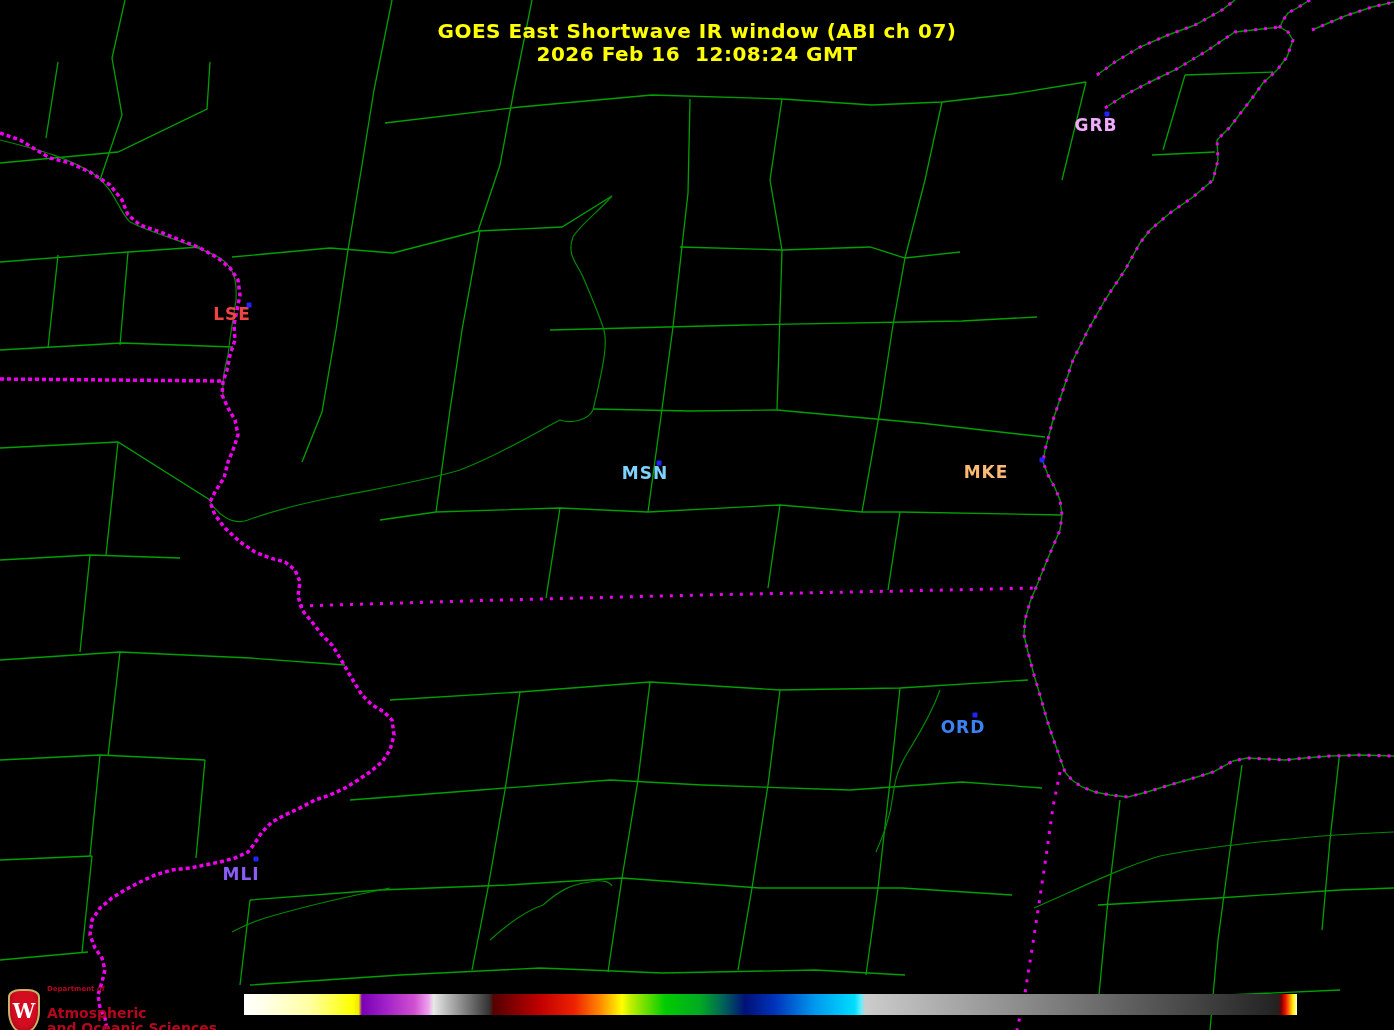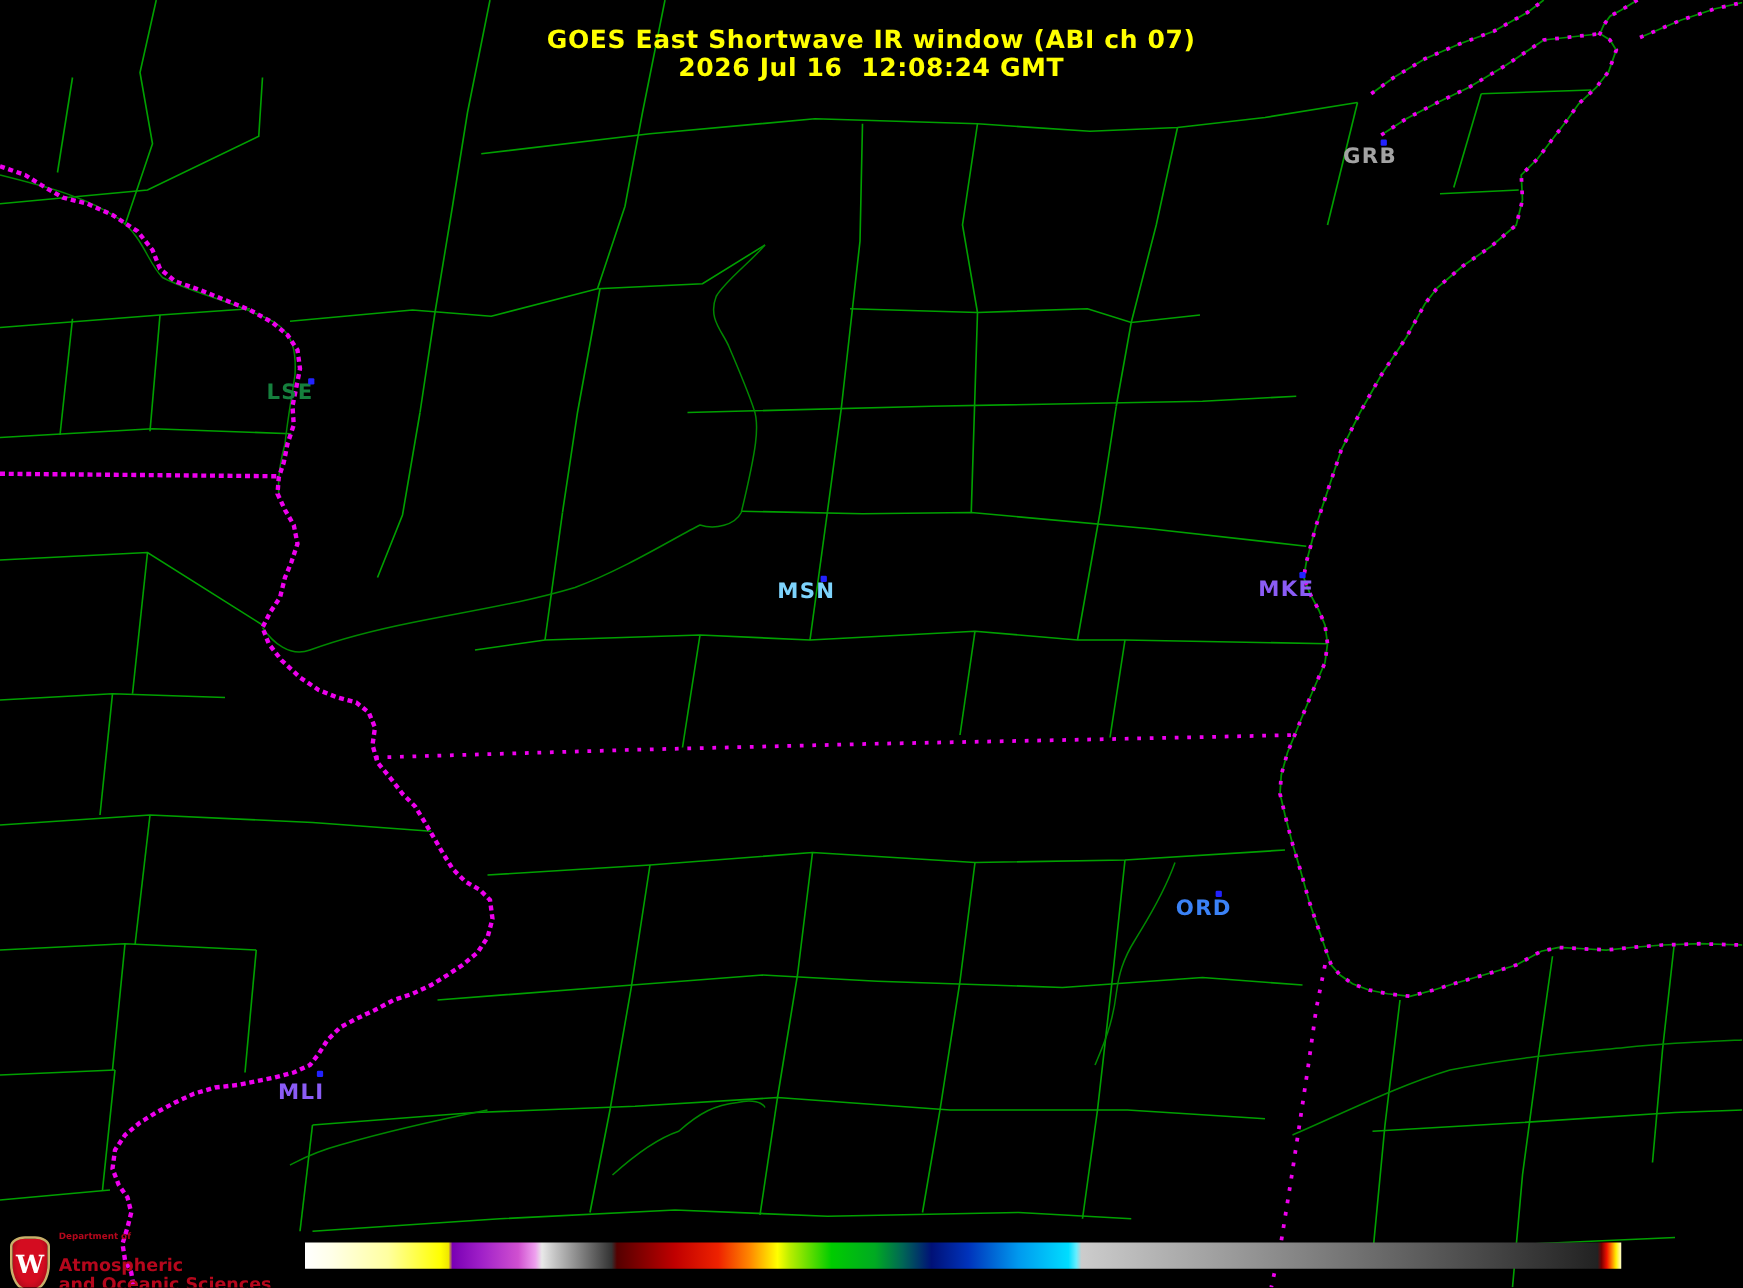--- a/index.html
+++ b/index.html
@@ -111,31 +111,31 @@
         <path d="M1060,772 L1053,807 L1047,850 L1040,897 L1033,943 L1025,993 L1017,1030"></path>
       </g>
       <g stroke="#ee00ee" fill="none" stroke-width="3.5" stroke-dasharray="4 3" stroke-linecap="butt">
         <path d="M0,133 L20,140 L33,148 L50,158 L70,163 L90,172 L110,185 L122,200 L128,215 L140,225 L160,232 L180,240 L200,248 L218,258 L230,268 L238,280 L240,295 L237,310 L234,325 L235,340 L230,355 L227,370 L223,382 L222,395 L228,408 L235,420 L238,435 L233,450 L228,462 L224,478 L216,490 L210,502 L215,515 L225,528 L240,542 L255,552 L270,558 L285,562 L295,570 L300,582 L298,596 L302,610 L312,622 L322,635 L332,645 L340,658 L347,670 L354,682 L362,695 L372,705 L384,712 L392,720 L394,735 L390,750 L382,762 L370,772 L358,780 L345,788 L330,795 L315,800 L300,808 L285,815 L272,822 L262,832 L255,843 L248,852 L235,858 L220,862 L205,865 L190,868 L172,870 L155,875 L140,882 L125,890 L112,898 L100,908 L92,920 L90,935 L95,948 L102,958 L105,970 L102,982 L98,995 L100,1008 L105,1018 L107,1030"></path>
         <path d="M0,379 L222,381"></path>
       </g>
     </svg>
 
   <div class="title-wrap">
     <div class="title-line" style="color: rgb(255, 255, 0);">GOES East Shortwave IR window (ABI ch 07)</div>
-    <div class="title-line" style="color: rgb(255, 255, 0);">2026 Jul 16  12:08:24 GMT</div>
+    <div class="title-line" style="color: rgb(255, 255, 0);">2026 Feb 16  12:08:24 GMT</div>
   </div>
 
   <div id="stations">
-      <div class="station" style="left: 1096px; top: 125px; color: #a3a3a3;">GRB</div>
+      <div class="station" style="left: 1096px; top: 125px; color: #f0abfc;">GRB</div>
       <div class="city-dot" style="left: 1107px; top: 114px; background: rgb(34, 34, 255);"></div>
-      <div class="station" style="left: 232px; top: 314px; color: #15803d;">LSE</div>
+      <div class="station" style="left: 232px; top: 314px; color: #ef4444;">LSE</div>
       <div class="city-dot" style="left: 249px; top: 305px; background: rgb(34, 34, 255);"></div>
       <div class="station" style="left: 645px; top: 473px; color: #7dd3fc;">MSN</div>
       <div class="city-dot" style="left: 659px; top: 463px; background: rgb(34, 34, 255);"></div>
-      <div class="station" style="left: 1029px; top: 472px; color: #8b5cf6;">MKE</div>
+      <div class="station" style="left: 986px; top: 472px; color: #fdba74;">MKE</div>
       <div class="city-dot" style="left: 1042px; top: 460px; background: rgb(34, 34, 255);"></div>
       <div class="station" style="left: 963px; top: 727px; color: #3b82f6;">ORD</div>
       <div class="city-dot" style="left: 975px; top: 715px; background: rgb(34, 34, 255);"></div>
       <div class="station" style="left: 241px; top: 874px; color: #8b5cf6;">MLI</div>
       <div class="city-dot" style="left: 256px; top: 859px; background: rgb(34, 34, 255);"></div>
     </div>
 
   <div id="colorbar" style="left: 244px; top: 994px; width: 1053px; height: 21px; background: linear-gradient(to right, rgb(255, 255, 255) 0%, rgb(255, 255, 232) 2%, rgb(255, 255, 160) 6.3%, rgb(255, 255, 0) 10.3%, rgb(240, 232, 0) 10.9%, rgb(122, 0, 180) 11.2%, rgb(160, 32, 200) 13.4%, rgb(208, 80, 208) 16.2%, rgb(238, 160, 238) 17.5%, rgb(232, 232, 232) 18%, rgb(192, 192, 192) 19.1%, rgb(51, 51, 51) 23.3%, rgb(85, 0, 0) 23.7%, rgb(192, 0, 0) 28.1%, rgb(238, 34, 0) 31.4%, rgb(255, 136, 0) 33.8%, rgb(255, 255, 0) 35.9%, rgb(187, 238, 0) 36.8%, rgb(0, 204, 0) 40%, rgb(0, 170, 34) 43.3%, rgb(0, 102, 85) 45.4%, rgb(0, 17, 119) 47.6%, rgb(0, 51, 187) 50.4%, rgb(0, 153, 238) 54.2%, rgb(0, 221, 255) 58%, rgb(102, 238, 255) 58.6%, rgb(204, 204, 204) 59%, rgb(34, 34, 34) 98.2%, rgb(119, 0, 0) 98.5%, rgb(238, 17, 0) 98.9%, rgb(255, 136, 0) 99.3%, rgb(255, 238, 0) 99.6%, rgb(255, 255, 204) 100%);"></div>
 
   <div class="logo">

